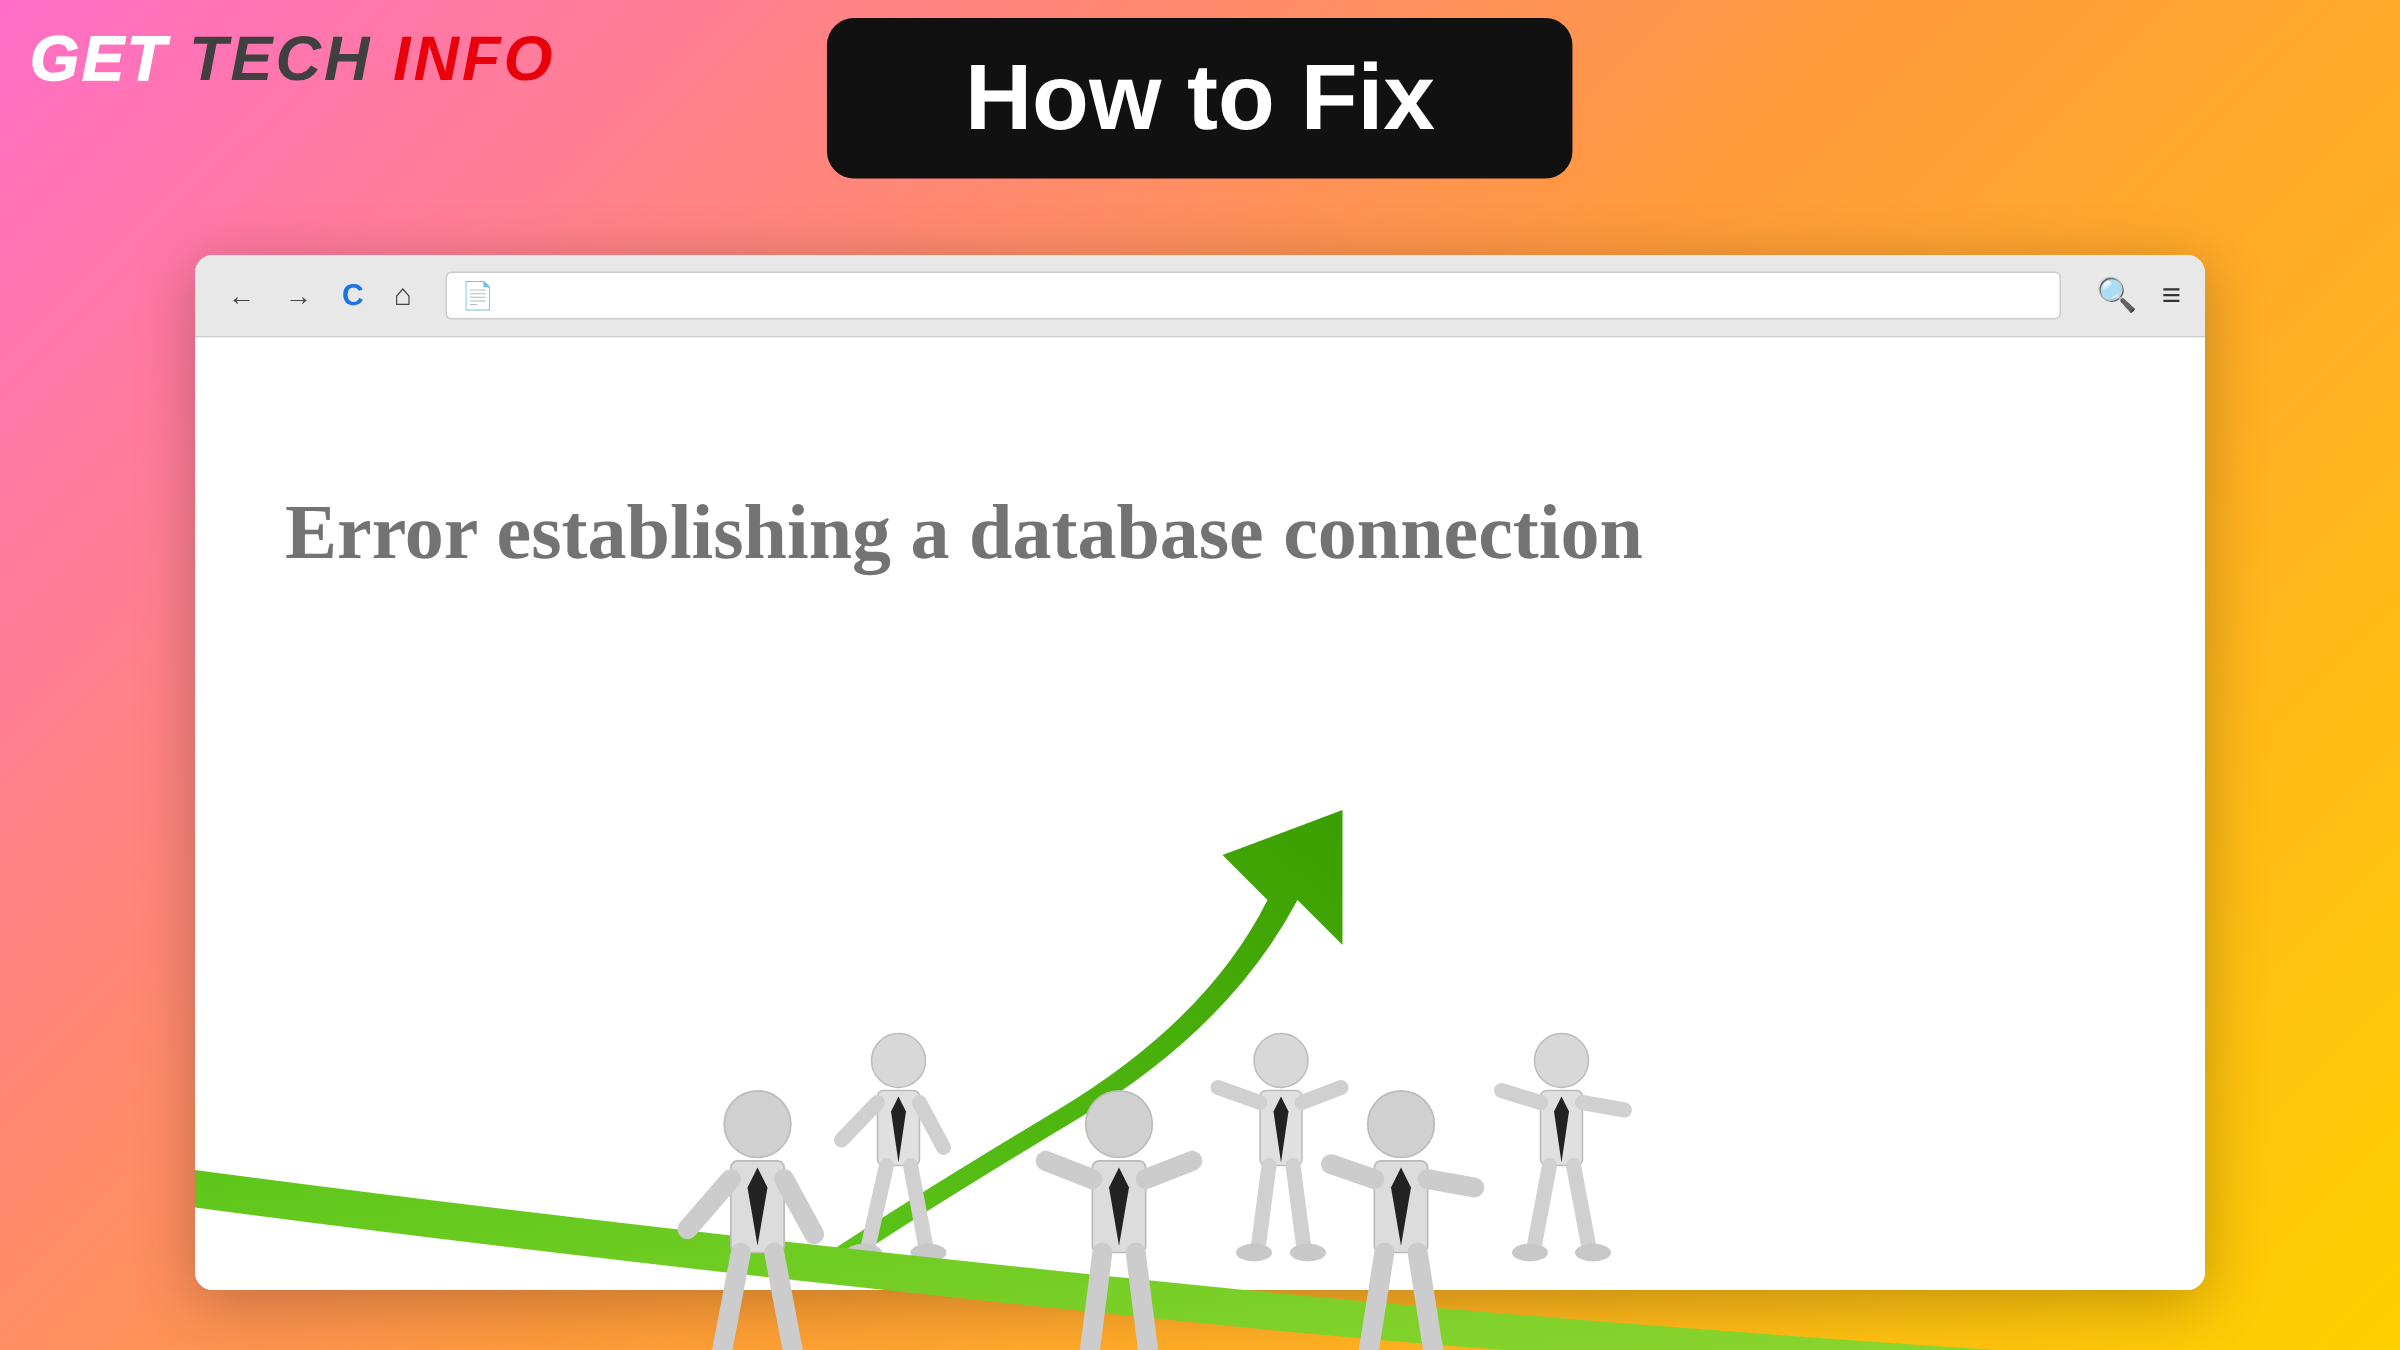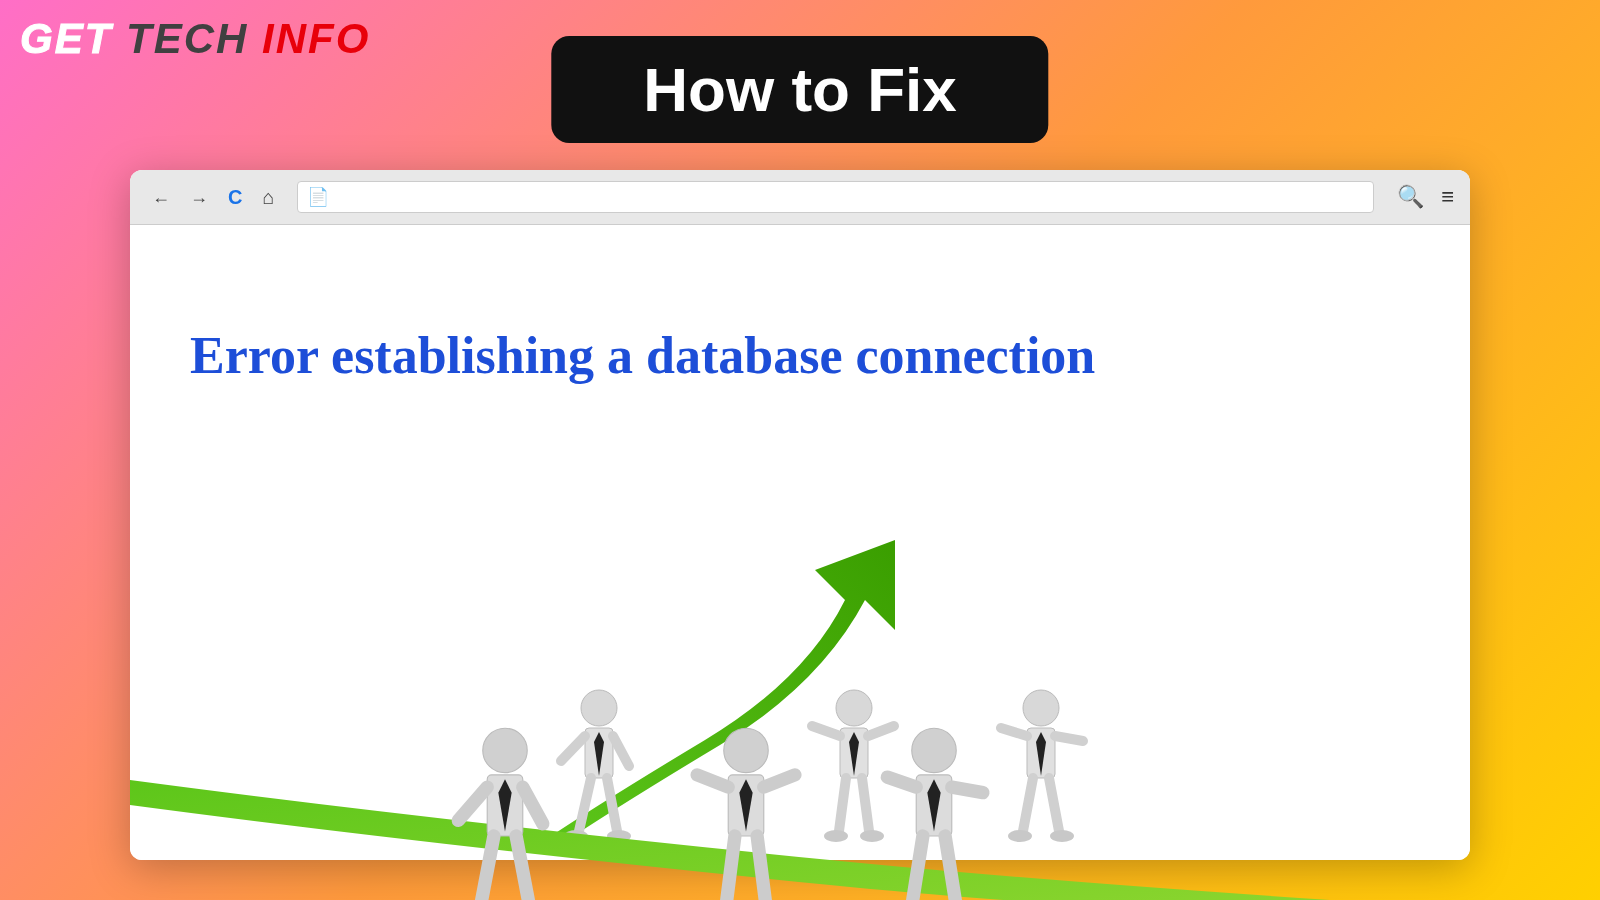--- a/index.html
+++ b/index.html
@@ -32,21 +32,21 @@
       text-transform: uppercase;
       line-height: 1;
     }
     .logo-get { color: #ffffff; margin-top: 25px; -webkit-text-stroke: 1px #fff; }
     .logo-tech { color: #404040; }
     .logo-info { color: #e8000a; margin-top: 33px; }
 
     
     .how-to-fix-banner {
       position: absolute;
-      top: 36px;
+      top: 12px;
       left: 50%;
       transform: translateX(-50%);
       background: #111111;
       border-radius: 18px;
       padding: 18px 92px;
       z-index: 10;
     }
     .how-to-fix-banner span {
       color: #ffffff;
       font-size: 62px;
@@ -140,21 +140,21 @@
     }
 
     
     .error-text {
       position: absolute;
       top: 100px;
       left: 60px;
       right: 60px;
       font-size: 52px;
       font-weight: 900;
-      color: #1d4ed8;
+      color: #737373;
       font-family: Georgia, 'Times New Roman', serif;
       line-height: 1.2;
     }
 
     
     .illustration-area {
       position: absolute;
       bottom: 0;
       left: 0;
       right: 0;

